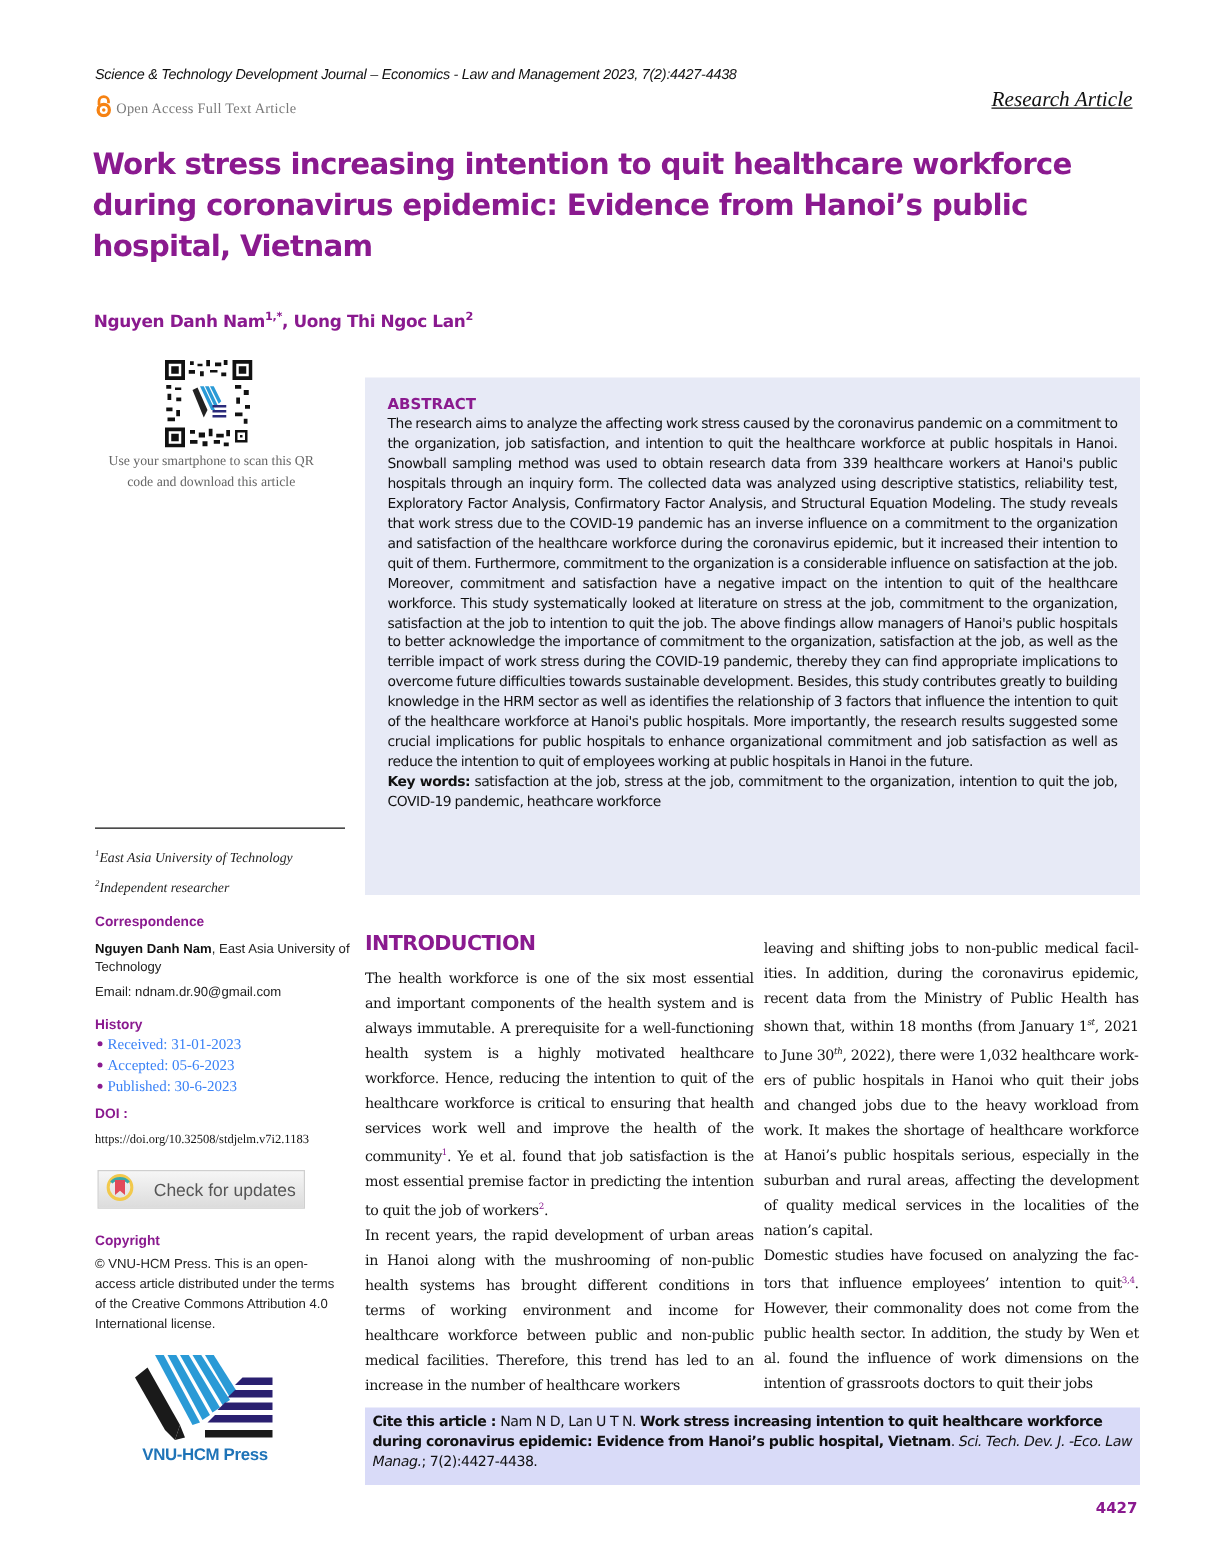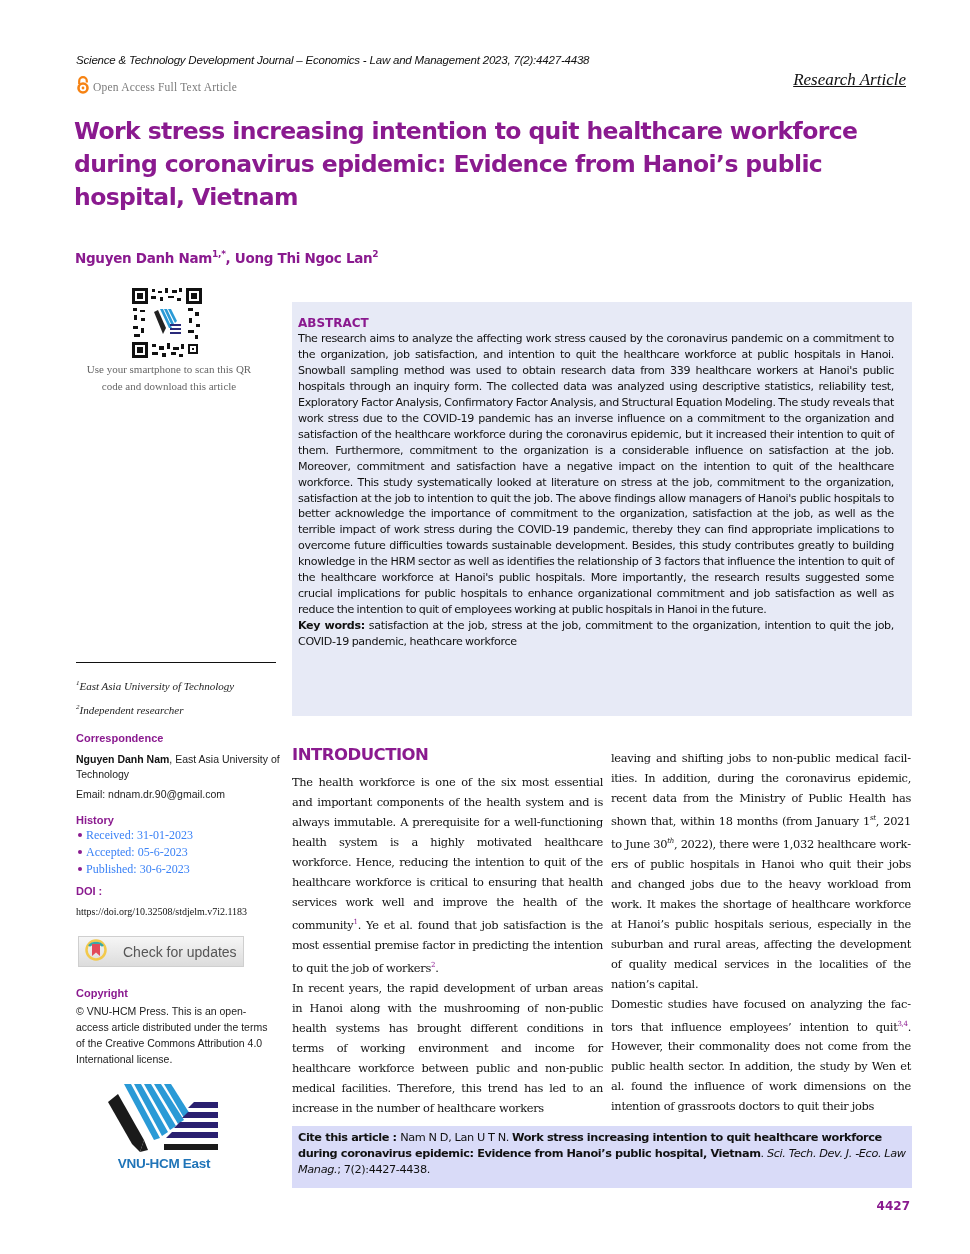--- a/index.html
+++ b/index.html
@@ -11,21 +11,21 @@
   .oa-row .label { font-family: "Liberation Serif", serif; font-size: 11.5px; color: #7a7a7a; letter-spacing: 0.2px; }
   .research-article { right: 64px; top: 70px; font-family: "Liberation Serif", serif; font-style: italic; font-size: 17px; text-decoration: underline; color: #111; }
 
   .title { left: 74px; top: 115px; width: 800px; font-family: "DejaVu Sans", sans-serif; font-weight: bold; font-size: 23.5px; line-height: 33px; color: #8a1a8f; letter-spacing: -0.6px; }
   .authors { left: 75px; top: 249px; font-family: "DejaVu Sans", sans-serif; font-weight: bold; font-size: 13.5px; color: #8a1a8f; letter-spacing: -0.3px; }
   .authors sup { font-size: 9px; }
 
   .qr { left: 132px; top: 288px; width: 70px; height: 70px; }
   .qr-caption { left: 76px; top: 361px; width: 186px; text-align: center; font-family: "Liberation Serif", serif; font-size: 11px; line-height: 17px; color: #666; }
 
-  .abstract-box { left: 292px; top: 302px; width: 620px; height: 414px; background: #e7eaf6; box-sizing: border-box; padding: 14px 18px 0 6px; }
+  .abstract-box { left: 292px; top: 302px; width: 620px; height: 414px; background: #e7eaf6; box-sizing: border-box; padding: 14px 18px 0 18px; }
   .abstract-heading { font-family: "DejaVu Sans", sans-serif; font-weight: bold; font-size: 12px; color: #8a1a8f; line-height: 15px; }
   .abstract-text { font-family: "DejaVu Sans", sans-serif; font-size: 11.1px; line-height: 15.95px; color: #111; text-align: justify; letter-spacing: -0.35px; word-spacing: -0.5px; }
   .kw-label { font-weight: bold; }
 
   .sidebar-rule { left: 76px; top: 662px; width: 200px; height: 1px; background: #111; }
   .affil { left: 76px; font-family: "Liberation Serif", serif; font-style: italic; font-size: 11px; color: #222; }
   .affil sup { font-size: 7px; }
   .side-heading { left: 76px; font-family: "Liberation Sans", sans-serif; font-weight: bold; font-size: 11px; color: #8a1a8f; }
   .side-text { left: 76px; width: 205px; font-family: "Liberation Sans", sans-serif; font-size: 10.5px; line-height: 15px; color: #222; }
   .side-text b { color: #111; }
@@ -185,21 +185,21 @@
     <polygon points="40,4 47,4 72,46 66,50" fill="#2a9ad6"></polygon>
     <polygon points="50,4 57,4 80,40 74,44" fill="#2a9ad6"></polygon>
     <polygon points="60,4 67,4 86,34 80,38" fill="#2a9ad6"></polygon>
     <polygon points="90,22 114,22 114,28 84,28" fill="#2a2070"></polygon>
     <polygon points="84,32 114,32 114,38 78,38" fill="#2a2070"></polygon>
     <polygon points="76,42 114,42 114,48 70,48" fill="#2a2070"></polygon>
     <polygon points="68,52 114,52 114,58 62,58" fill="#2a2070"></polygon>
     <rect x="60" y="64" width="54" height="6" fill="#1a1a1a"></rect>
   </svg>
 </div>
-<div class="abs press-name">VNU-HCM East</div>
+<div class="abs press-name">VNU-HCM Press</div>
 
 <div class="abs intro-heading">INTRODUCTION</div>
 <div class="abs body-col col-left">
   <p><span>The health workforce is one of the six most essen­tial and important components of the health sys­tem and is always immutable.  A prerequisite for a well-functioning health system is a highly motivated healthcare workforce.  Hence, reducing the intention to quit of the healthcare workforce is critical to en­suring that health services work well and improve the health of the community</span><sup>1</sup><span>.  Ye et al.  found that job satisfaction is the most essential premise factor in pre­dicting the intention to quit the job of workers</span><sup>2</sup><span>.</span></p>
   <p>In recent years, the rapid development of urban ar­eas in Hanoi along with the mushrooming of non-public health systems has brought different condi­tions in terms of working environment and income for healthcare workforce between public and non-public medical facilities. Therefore, this trend has led to an increase in the number of healthcare workers</p>
 </div>
 <div class="abs body-col col-right">
   <p><span>leaving and shifting jobs to non-public medical facil­ities.  In addition, during the coronavirus epidemic, recent data from the Ministry of Public Health has shown that, within 18 months (from January 1</span><sup style="color:#111;font-style:italic;">st</sup><span>, 2021 to June 30</span><sup style="color:#111;font-style:italic;">th</sup><span>, 2022), there were 1,032 healthcare work­ers of public hospitals in Hanoi who quit their jobs and changed jobs due to the heavy workload from work. It makes the shortage of healthcare workforce at Hanoi’s public hospitals serious, especially in the sub­urban and rural areas, affecting the development of quality medical services in the localities of the nation’s capital.</span></p>
   <p><span>Domestic studies have focused on analyzing the fac­tors that influence employees’ intention to quit</span><sup>3,4</sup><span>. However, their commonality does not come from the public health sector.  In addition, the study by Wen et al.  found the influence of work dimensions on the intention of grassroots doctors to quit their jobs</span></p>
 </div>

